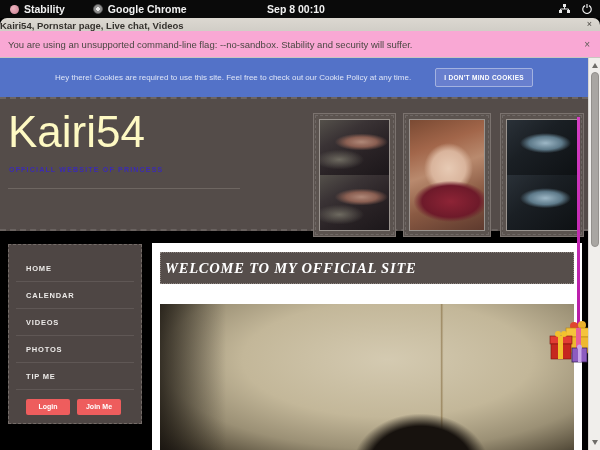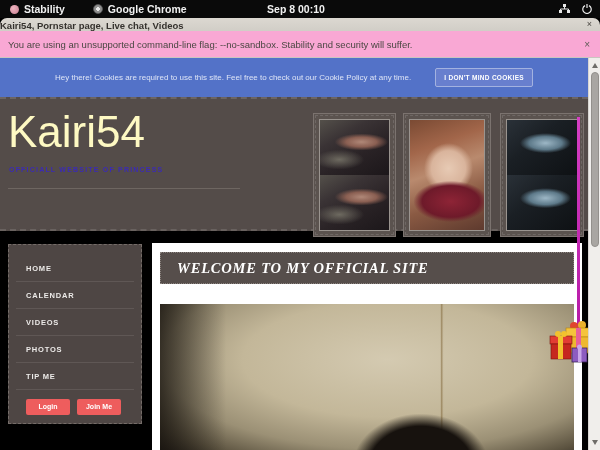--- a/index.html
+++ b/index.html
@@ -81,21 +81,21 @@
   .nav-item::after { content:""; position:absolute; left:7px; right:7px; bottom:0; height:1px; background:#5f5755; }
   .authrow { display:flex; gap:7px; margin:9px 0 0 17px; }
   .btn { background:#ee5d5d; color:#fff; font-size:7px; font-weight:bold; border:none;
          border-radius:2px; width:44px; height:16px; text-align:center; line-height:16px; }
 
   
   .mainpanel { position:absolute; left:152px; top:243px; width:430px; height:207px; background:#fff; }
   .welcome { position:absolute; left:8px; top:9px; right:8px; height:32px; background:#564e4b;
              border:1px dotted #8a827e; color:#fff; font-family:"Liberation Serif", serif;
              font-style:italic; font-weight:bold; font-size:14.5px; letter-spacing:.8px;
-             display:flex; align-items:center; padding-left:16px; }
+             display:flex; align-items:center; padding-left:4px; }
   .heroimg { position:absolute; left:8px; top:61px; width:414px; height:146px;
              background-image:
                radial-gradient(ellipse 95px 75px at 63% 112%, #17120e 55%, rgba(23,18,14,0) 72%),
                linear-gradient(to right, rgba(0,0,0,0) 67.7%, rgba(130,105,60,.55) 68%, rgba(0,0,0,0) 68.5%),
                linear-gradient(to right, rgba(20,16,12,.75), rgba(20,16,12,0) 16%),
                radial-gradient(ellipse at 55% 38%, #d4cab1 0%, #c3b799 45%, #9b9075 70%, #5d5441 88%, #2e2820 100%); }
 
   
   .magline { position:absolute; left:577px; top:117px; width:3px; height:225px;
              background:linear-gradient(#d63fc4, #b517a5); }

